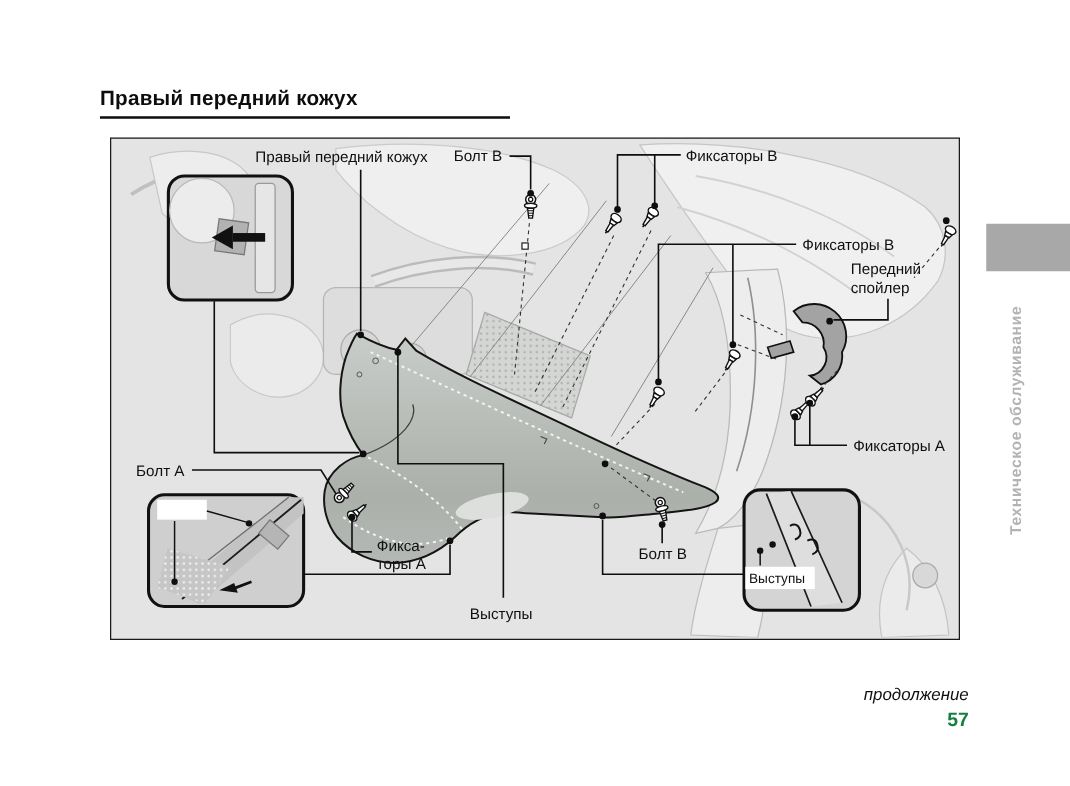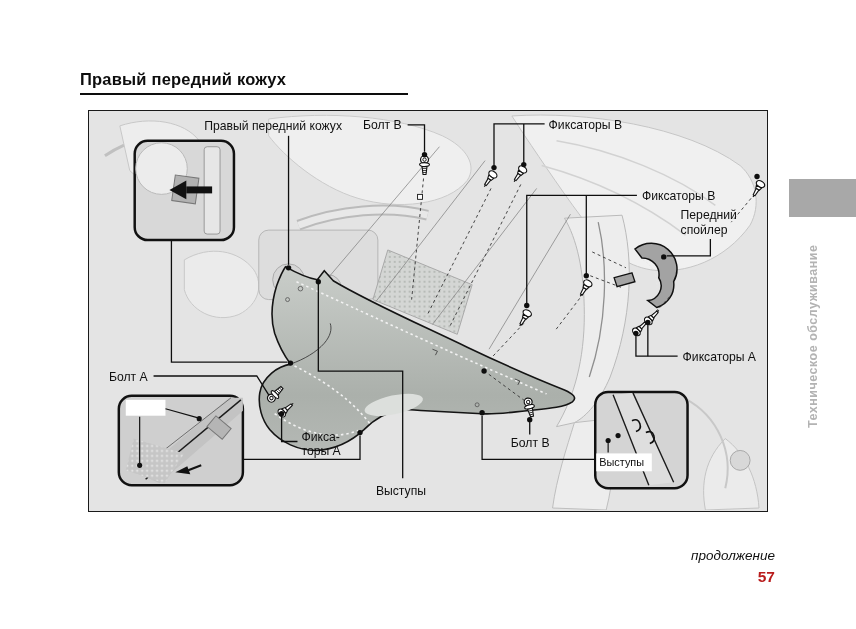--- a/index.html
+++ b/index.html
@@ -12,21 +12,21 @@
               font-weight:bold;color:#0d0d0d;letter-spacing:0.2px;}
   .title-underline{position:absolute;left:80px;top:93px;width:328px;height:2px;background:#0d0d0d;}
   .diagram{position:absolute;left:88px;top:110px;width:680px;height:402px;
            background:#e4e4e4;border:1.3px solid #1a1a1a;box-sizing:border-box;}
   .diagram svg{display:block;}
   .side-tab{position:absolute;left:789px;top:179px;width:67px;height:38px;background:#a8a8a8;}
   .side-label{position:absolute;left:806px;top:428px;width:210px;
               transform:rotate(-90deg);transform-origin:0 0;
               font-size:12.5px;font-weight:bold;color:#b3b3b3;letter-spacing:0.5px;white-space:nowrap;}
   .continuation{position:absolute;right:81px;top:548px;font-size:13.5px;font-style:italic;color:#101010;}
-  .page-number{position:absolute;right:81px;top:568px;font-size:15.5px;font-weight:bold;color:#b91c1c;}
+  .page-number{position:absolute;right:81px;top:568px;font-size:15.5px;font-weight:bold;color:#15803d;}
   svg text{font-family:"Liberation Sans",sans-serif;font-size:12.3px;fill:#101010;}
   svg text.small{font-size:11px;}
 </style>
 </head>
 <body>
 
 <div class="page">
 
 
   <h1 class="page-title">Правый передний кожух</h1>

